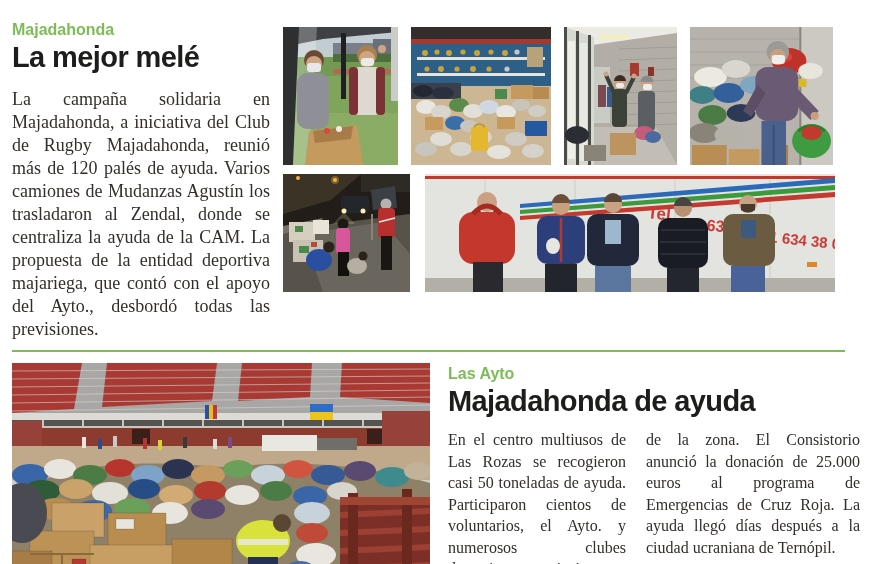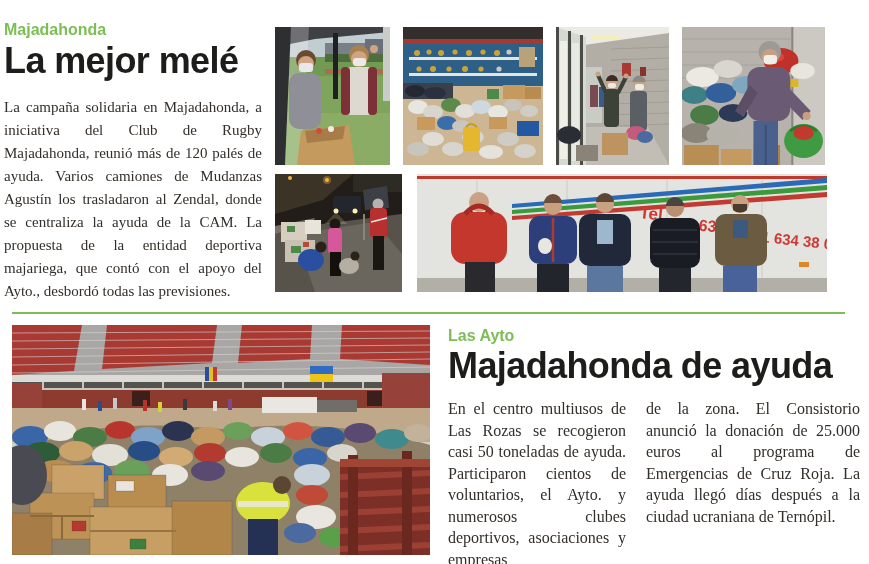--- a/index.html
+++ b/index.html
@@ -1,23 +1,23 @@
 <!DOCTYPE html>
 <html lang="es"><head>
 <meta charset="utf-8">
 <style>
   html,body{margin:0;padding:0;background:#fff;}
   .page{position:relative;width:869px;height:564px;background:#ffffff;overflow:hidden;
         font-family:"Liberation Sans",sans-serif;}
   .kicker{font-size:16px;font-weight:700;color:#7cbd55;line-height:1.05;}
-  .headline{font-family:"Liberation Sans",sans-serif;font-weight:700;font-size:36px;
+  .headline{font-family:"Liberation Sans",sans-serif;font-weight:700;font-size:29px;
             letter-spacing:-0.6px;color:#1d1d1b;margin:3px 0 0 0;line-height:1.05;}
-  .serif{font-family:"Liberation Serif",serif;font-size:15px;line-height:23px;
+  .serif{font-family:"Liberation Serif",serif;font-size:18px;line-height:23px;
          text-align:justify;color:#332e29;margin:0;hyphens:auto;}
-  .top{display:flex;padding:22px 0 0 4px;}
+  .top{display:flex;padding:22px 0 0 12px;}
   .top-text{flex:0 0 258px;}
   .top-text .serif{margin-top:16px;}
   .collage{margin:5px 0 0 13px;}
   .c-row{display:flex;gap:13px;}
   .c-row1{height:138px;margin-bottom:9px;}
   .c-row2{height:118px;gap:15px;}
   figure.ph{margin:0;overflow:hidden;background:#e8e8e6;}
   .ph svg{display:block;width:100%;height:100%;}
   .p1{width:115px}.p2{width:140px}.p3{width:113px}.p4{width:143px}
   .p5{width:127px}.p6{width:410px}

